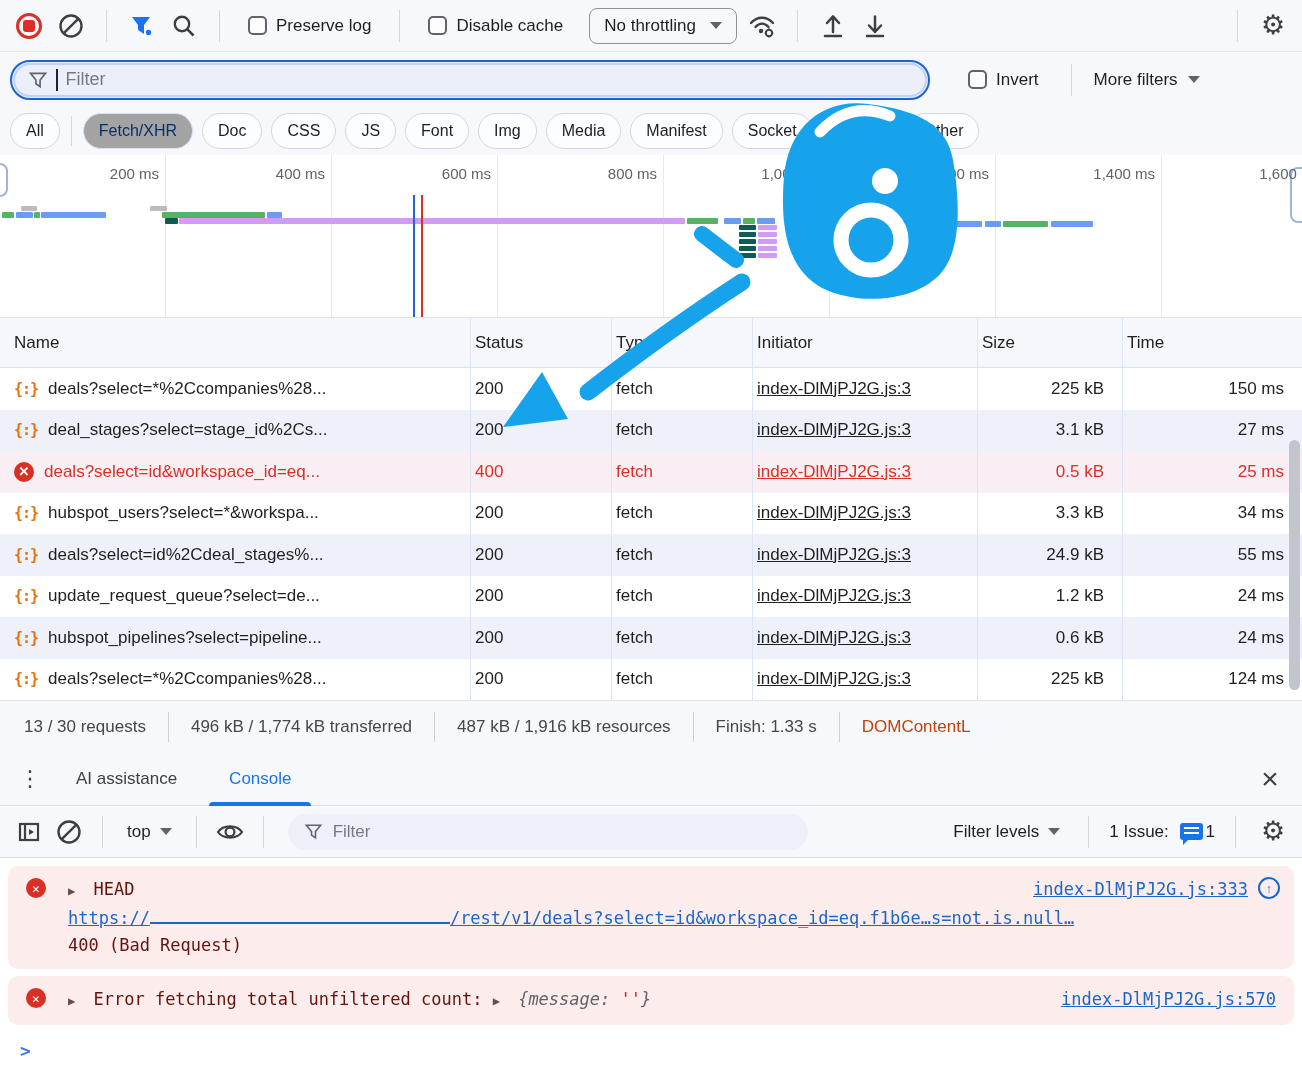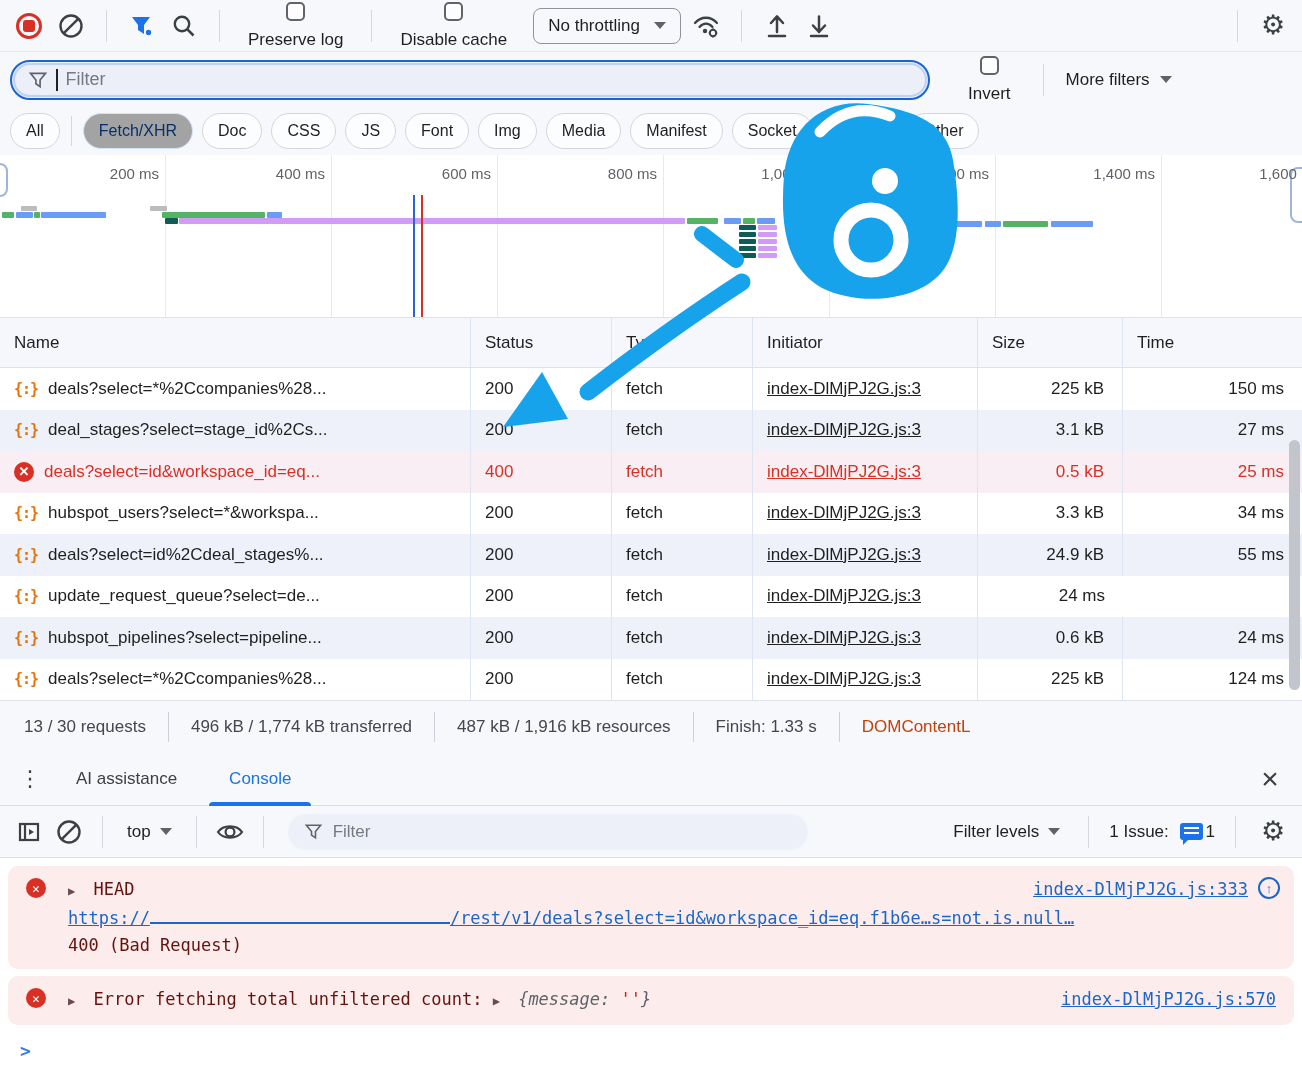--- a/index.html
+++ b/index.html
@@ -9,21 +9,21 @@
     font-family:"Liberation Sans", sans-serif; color:#1f1f1f; overflow:hidden;
   }
   .bar { display:flex; align-items:center; position:relative; background:#f7f8fc; }
   .divider { width:1px; height:32px; background:#d4d7e0; margin:0 10px; flex:none; }
   .icn { display:inline-flex; align-items:center; justify-content:center; width:34px; height:34px; flex:none; cursor:pointer; }
 
   
   .net-toolbar { height:52px; padding:0 12px; gap:8px; border-bottom:1px solid #e6e8f0; }
   .rec-ring { width:26px; height:26px; border:3px solid #d93025; border-radius:50%; display:flex; align-items:center; justify-content:center; }
   .rec-sq { width:12px; height:12px; background:#d93025; border-radius:3px; }
-  .chk { display:flex; align-items:center; gap:9px; font-size:17px; color:#1f1f1f; cursor:pointer; margin:0 10px;flex-direction:column; }
+  .chk { display:flex; align-items:center; gap:9px; font-size:17px; color:#1f1f1f; cursor:pointer; margin:0 10px; }
   .chk .box { width:19px; height:19px; border:2px solid #606368; border-radius:5px; background:#fdfdfe; flex:none; }
   .select {
     display:flex; align-items:center; gap:14px; border:1px solid #8f9299; border-radius:8px;
     padding:7px 14px; font-size:17px; background:#f7f8fc; cursor:pointer; margin-left:8px;
   }
   .dd-arrow { width:0; height:0; border-left:6px solid transparent; border-right:6px solid transparent; border-top:7px solid #5f6368; }
   .spacer { flex:1; }
   .gear { font-size:27px; color:#3c4043; line-height:1; }
 
   
@@ -50,21 +50,21 @@
   .overview { position:relative; height:163px; background:#fff; border-bottom:1px solid #dfe2ea; overflow:hidden; }
   .gridline { position:absolute; top:0; bottom:0; width:1px; background:#e3eaf6; }
   .tick-label { position:absolute; top:10px; width:165px; text-align:right; font-size:15px; color:#5f6368; }
   .wbar { position:absolute; border-radius:1px; }
   .evt-line { position:absolute; top:40px; bottom:0; width:2px; }
   .grip { position:absolute; background:#fff; border:2px solid #9fb4d8; border-radius:8px; }
 
   
   .grid-row { display:grid; grid-template-columns:471px 141px 141px 225px 145px 179px; align-items:stretch; }
   .grid-header { height:50px; background:#f6f7fc; border-bottom:1px solid #d9e1f2; font-size:17px; }
-  .cell { display:flex; align-items:center; padding:0 14px; border-right:1px solid #dde5f4; overflow:hidden; white-space:nowrap; }
+  .cell { display:flex; align-items:center; padding:0 4px; border-right:1px solid #dde5f4; overflow:hidden; white-space:nowrap; }
   .cell:last-child { border-right:none; }
   .cell.num { justify-content:flex-end; padding-right:18px; }
   .c-name { padding-left:14px; gap:10px; }
   .rows .grid-row { height:41.5px; font-size:17px; cursor:default; }
   .rows .grid-row.alt { background:#eef1fa; }
   .rows .grid-row.error-row { background:#f9eef3; color:#d93025; }
   .rows .grid-row.error-row .init-link { color:#d93025; }
   .json-icon { color:#e8710a; font-weight:bold; font-size:15px; letter-spacing:-1px; flex:none; font-family:"DejaVu Sans Mono",monospace; }
   .err-badge { width:20px; height:20px; border-radius:50%; background:#d93025; color:#fff; font-size:13px; font-weight:bold;
     display:inline-flex; align-items:center; justify-content:center; flex:none; }
@@ -360,20 +360,21 @@
     <div class="grid-row">
       <div class="cell c-name">
           <span class="json-icon">{:}</span>
           <span>update_request_queue?select=de...</span>
         </div>
       <div class="cell">200</div>
       <div class="cell">fetch</div>
       <div class="cell">
           <span class="init-link">index-DlMjPJ2G.js:3</span>
         </div>
+      <div class="cell num">1.2 kB</div>
       <div class="cell num">24 ms</div>
     </div>
 
     <div class="grid-row alt">
       <div class="cell c-name">
           <span class="json-icon">{:}</span>
           <span>hubspot_pipelines?select=pipeline...</span>
         </div>
       <div class="cell">200</div>
       <div class="cell">fetch</div>

